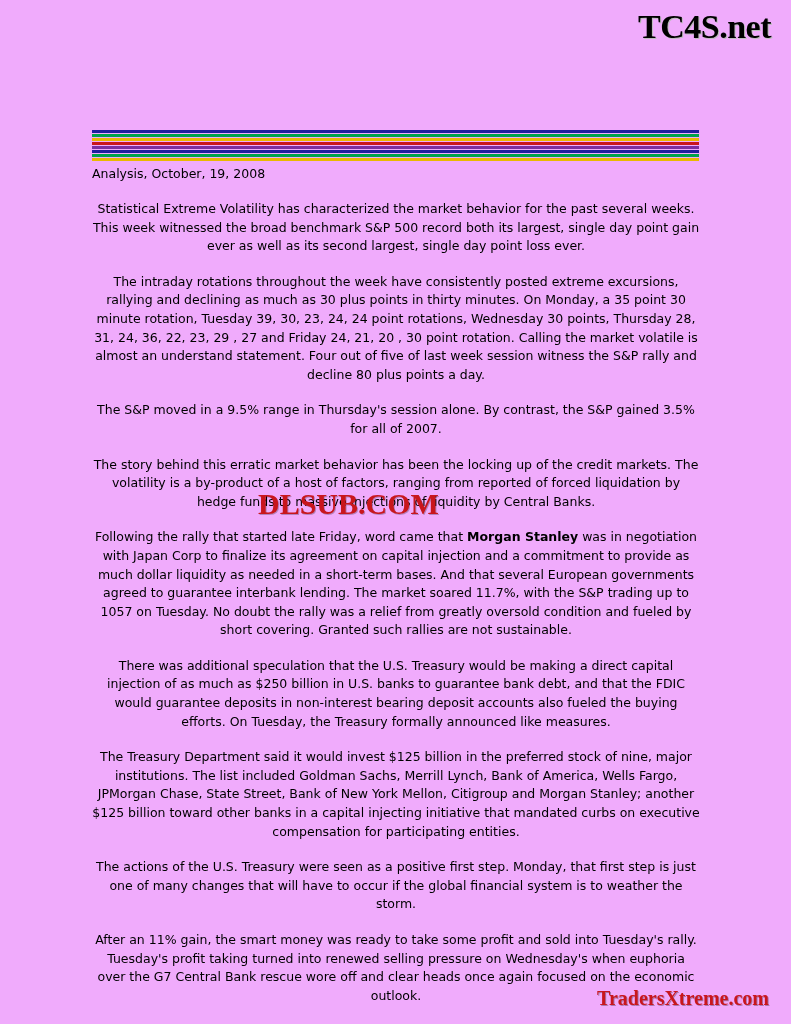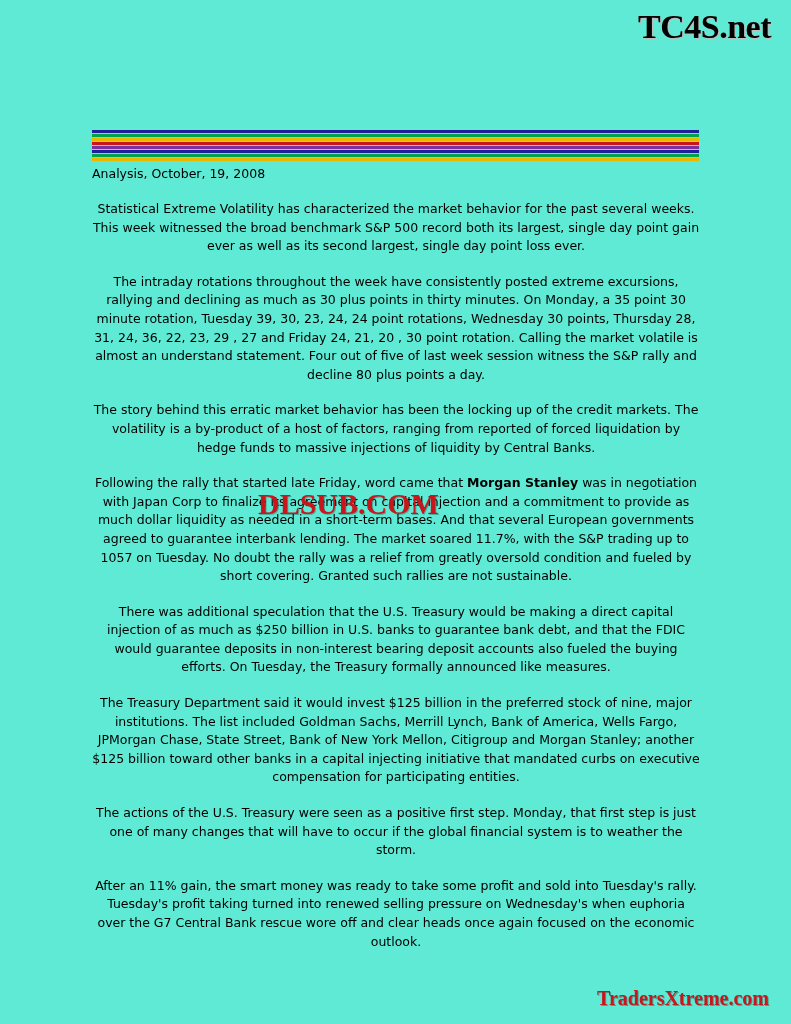--- a/index.html
+++ b/index.html
@@ -12,21 +12,21 @@
     height: 1024px;
     position: relative;
     font-family: "DejaVu Sans", sans-serif;
     color: #000000;
     overflow: hidden;
   }
 
   .page {
     position: absolute;
     inset: 0;
-    background: #5eead4;
+    background: #f0abfc;
   }
 
   
   .brand-top {
     position: absolute;
     top: 8px;
     right: 20px;
     font-family: "Liberation Serif", serif;
     font-weight: bold;
     font-size: 34px;
@@ -117,20 +117,21 @@
     <span class="bar" style="background:#1f1f9c"></span>
     <span class="bar" style="background:#00a34a"></span>
     <span class="bar" style="background:#e8b800"></span>
   </div>
 
   <div class="doc">
     <p class="meta-line">Analysis, October, 19, 2008</p>
 
     <p class="para">Statistical Extreme Volatility has characterized the market behavior for the past several weeks. This week witnessed the broad benchmark S&amp;P 500 record both its largest, single day point gain ever as well as its second largest, single day point loss ever.</p>
     <p class="para">The intraday rotations throughout the week have consistently posted extreme excursions, rallying and declining as much as 30 plus points in thirty minutes. On Monday, a 35 point 30 minute rotation, Tuesday 39, 30, 23, 24, 24 point rotations, Wednesday 30 points, Thursday 28, 31, 24, 36, 22, 23, 29 , 27 and Friday 24, 21, 20 , 30 point rotation. Calling the market volatile is almost an understand statement. Four out of five of last week session witness the S&amp;P rally and decline 80 plus points a day.</p>
+    <p class="para">The S&amp;P moved in a 9.5% range in Thursday's session alone.  By contrast, the S&amp;P gained 3.5% for all of 2007.</p>
     <p class="para">The story behind this erratic market behavior has been the locking up of the credit markets. The volatility is a by-product of a host of factors, ranging from reported of forced liquidation by hedge funds to massive injections of liquidity by Central Banks.</p>
     <p class="para">Following the rally that started late Friday, word came that <b>Morgan Stanley</b> was in negotiation with Japan Corp to finalize its agreement on capital injection and a commitment to provide as much dollar liquidity as needed in a short-term bases. And that several European governments agreed to guarantee interbank lending. The market soared 11.7%, with the S&amp;P trading up to 1057 on Tuesday. No doubt the rally was a relief from greatly oversold condition and fueled by short covering.  Granted such rallies are not sustainable.</p>
     <p class="para">There was additional speculation that the U.S. Treasury would be making a direct capital injection of as much as $250 billion in U.S. banks to guarantee bank debt, and that the FDIC would guarantee deposits in non-interest bearing deposit accounts also fueled the buying efforts. On Tuesday, the Treasury formally announced like measures.</p>
     <p class="para">The Treasury Department said it would invest $125 billion in the preferred stock of nine, major institutions. The list included Goldman Sachs, Merrill Lynch, Bank of America, Wells Fargo, JPMorgan Chase, State Street, Bank of New York Mellon, Citigroup and Morgan Stanley; another $125 billion toward other banks in a capital injecting initiative that mandated curbs on executive compensation for participating entities.</p>
     <p class="para">The actions of the U.S. Treasury were seen as a positive first step. Monday, that first step is just one of many changes that will have to occur if the global financial system is to weather the storm.</p>
     <p class="para">After an 11% gain, the smart money was ready to take some profit and sold into Tuesday's rally. Tuesday's profit taking turned into renewed selling pressure on Wednesday's when euphoria over the G7 Central Bank rescue wore off and clear heads once again focused on the economic outlook.</p>
   </div>
 
   <div class="watermark">DLSUB.COM</div>
 

